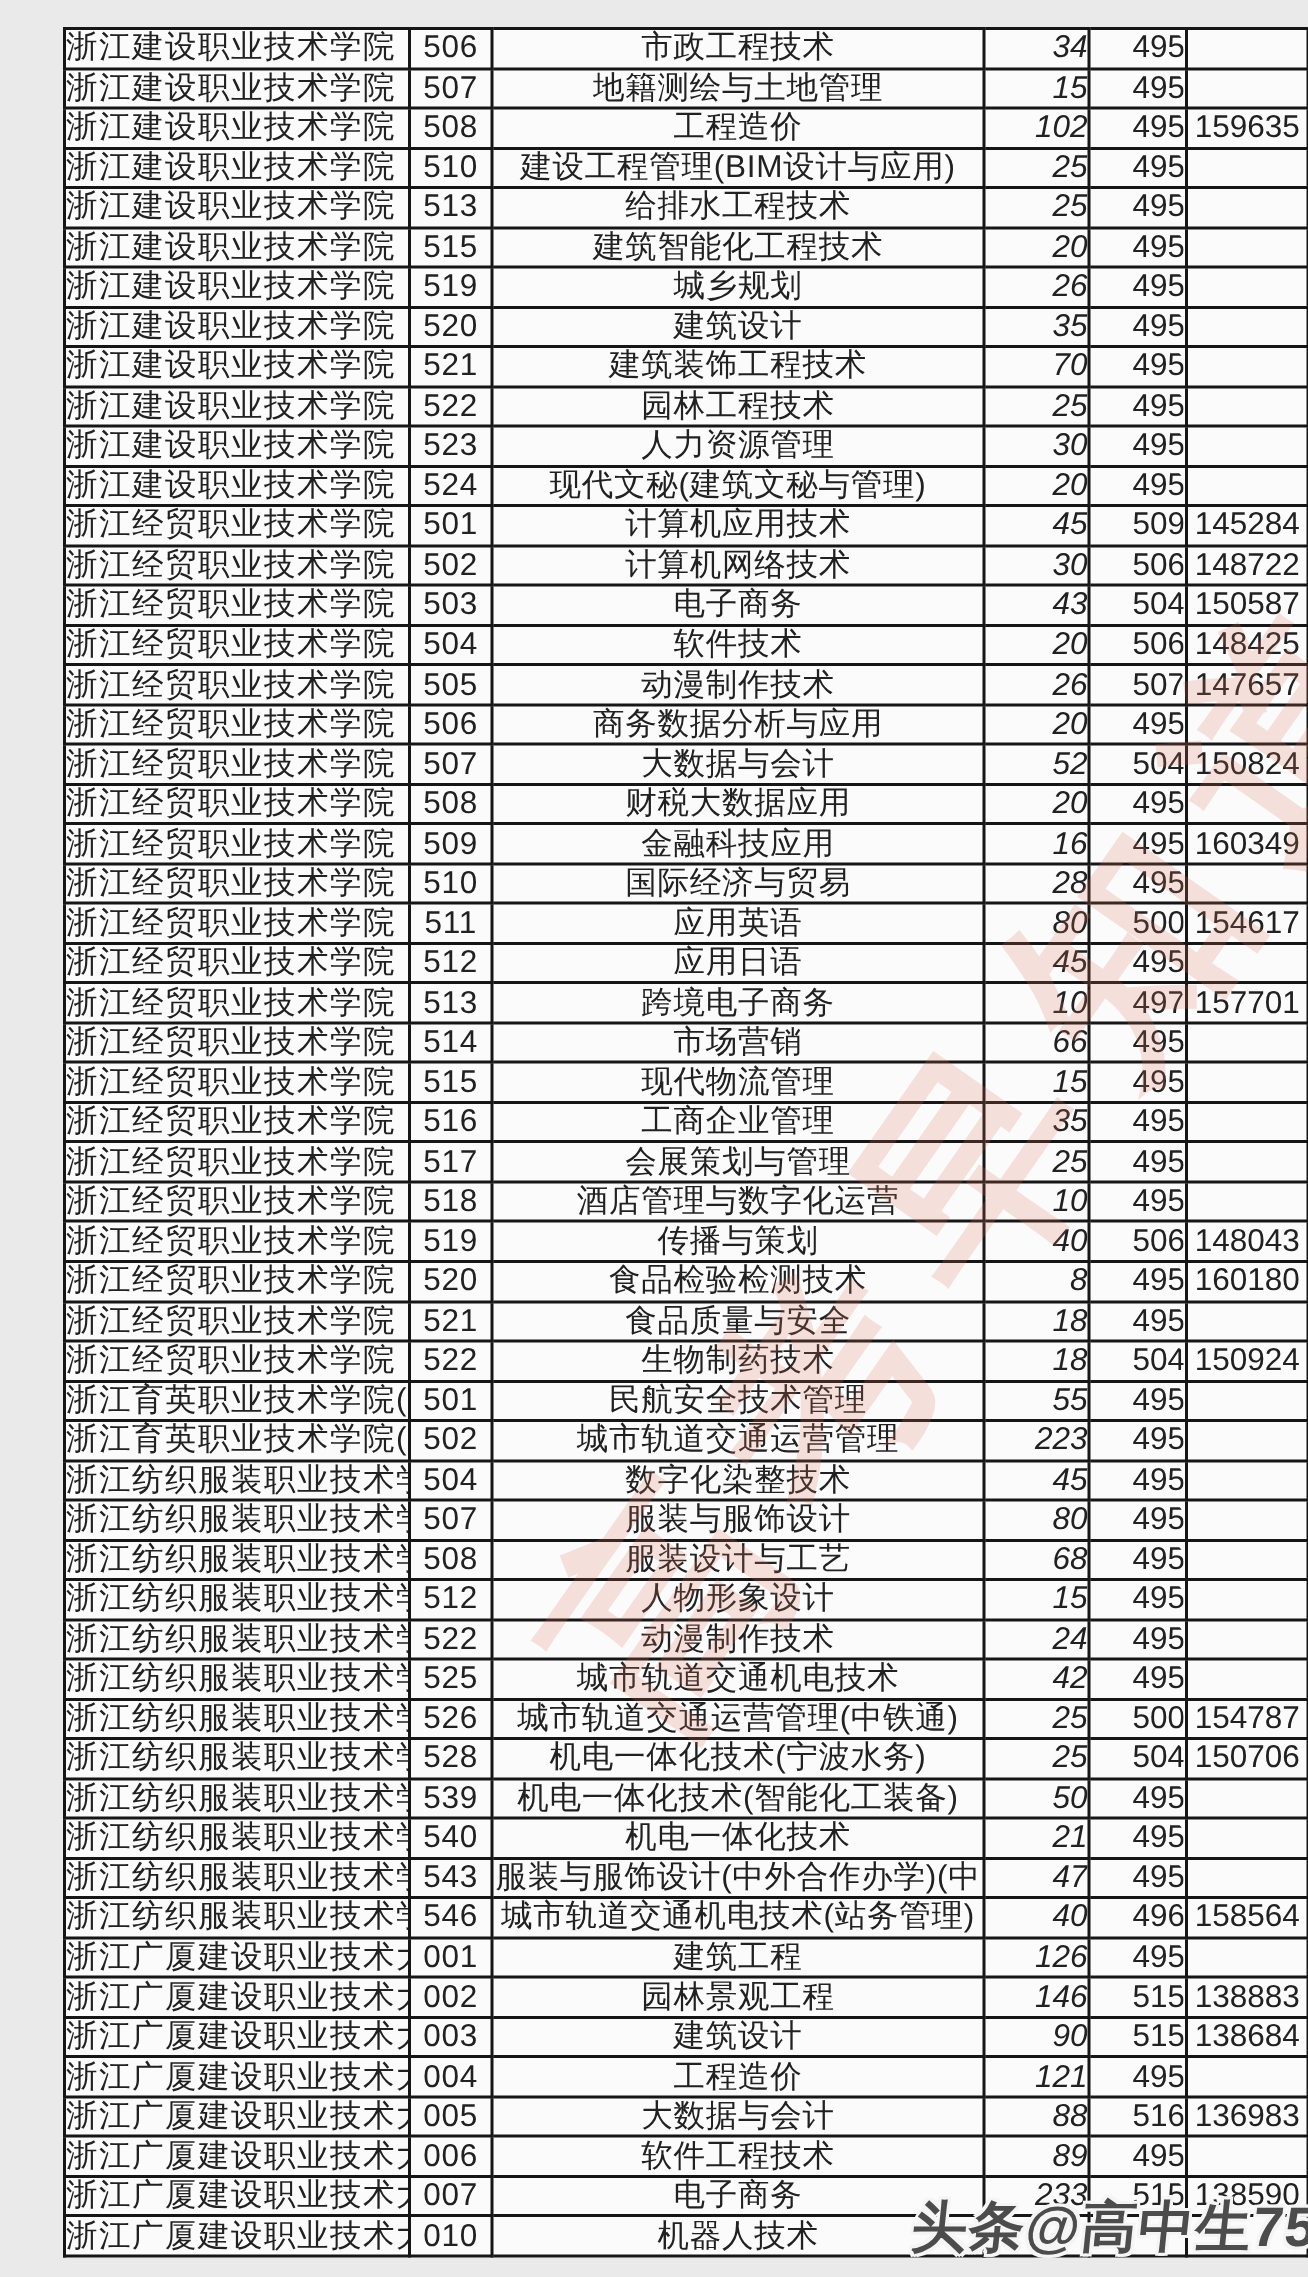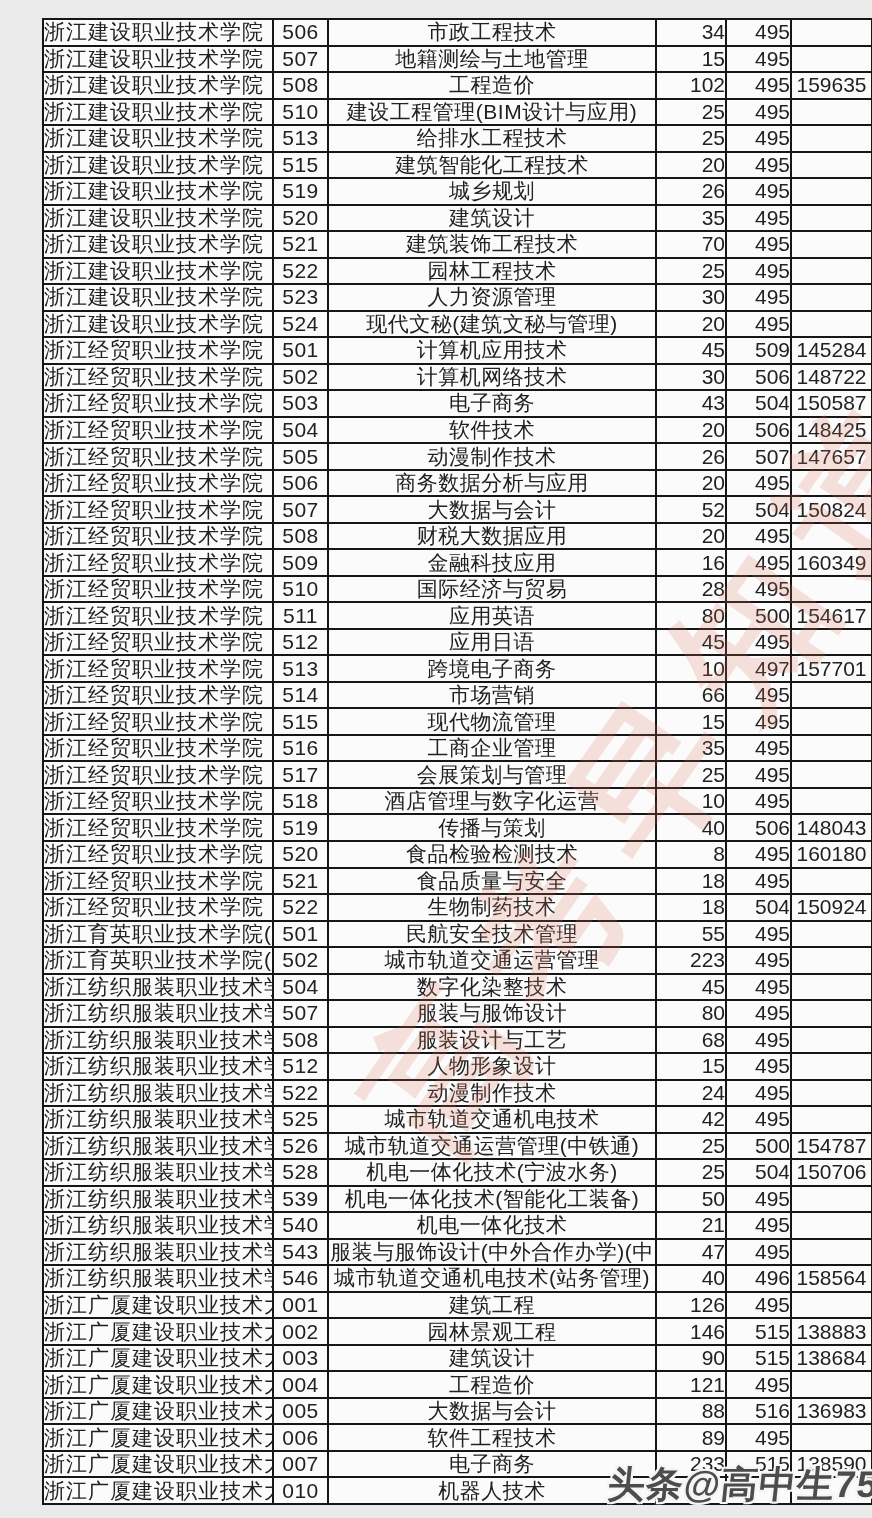--- a/index.html
+++ b/index.html
@@ -33,21 +33,21 @@
   }
   col.c-college{width:230px;}
   col.c-code{width:55px;}
   col.c-major{width:328px;}
   col.c-count{width:70px;}
   col.c-score{width:65px;}
   col.c-rank{width:81px;}
   td.college{text-align:left;padding-left:5px;letter-spacing:1px;}
   td.code{text-align:center;letter-spacing:0.5px;}
   td.major{text-align:center;padding-left:6px;letter-spacing:0.5px;}
-  td.count{text-align:right;padding-right:7px;}
+  td.count{text-align:right;padding-right:7px;font-style:italic;}
   td.score{text-align:right;padding-right:7px;border-radius:11px;}
   td.rank{text-align:center;padding-right:4px;}
   .wm-center{
     position:absolute;
     left:660px; top:770px;
     transform:translate(-50%,-50%) rotate(-55deg);
     font-size:150px;
     letter-spacing:28px;
     white-space:nowrap;
     color:rgba(219,116,92,0.20);

